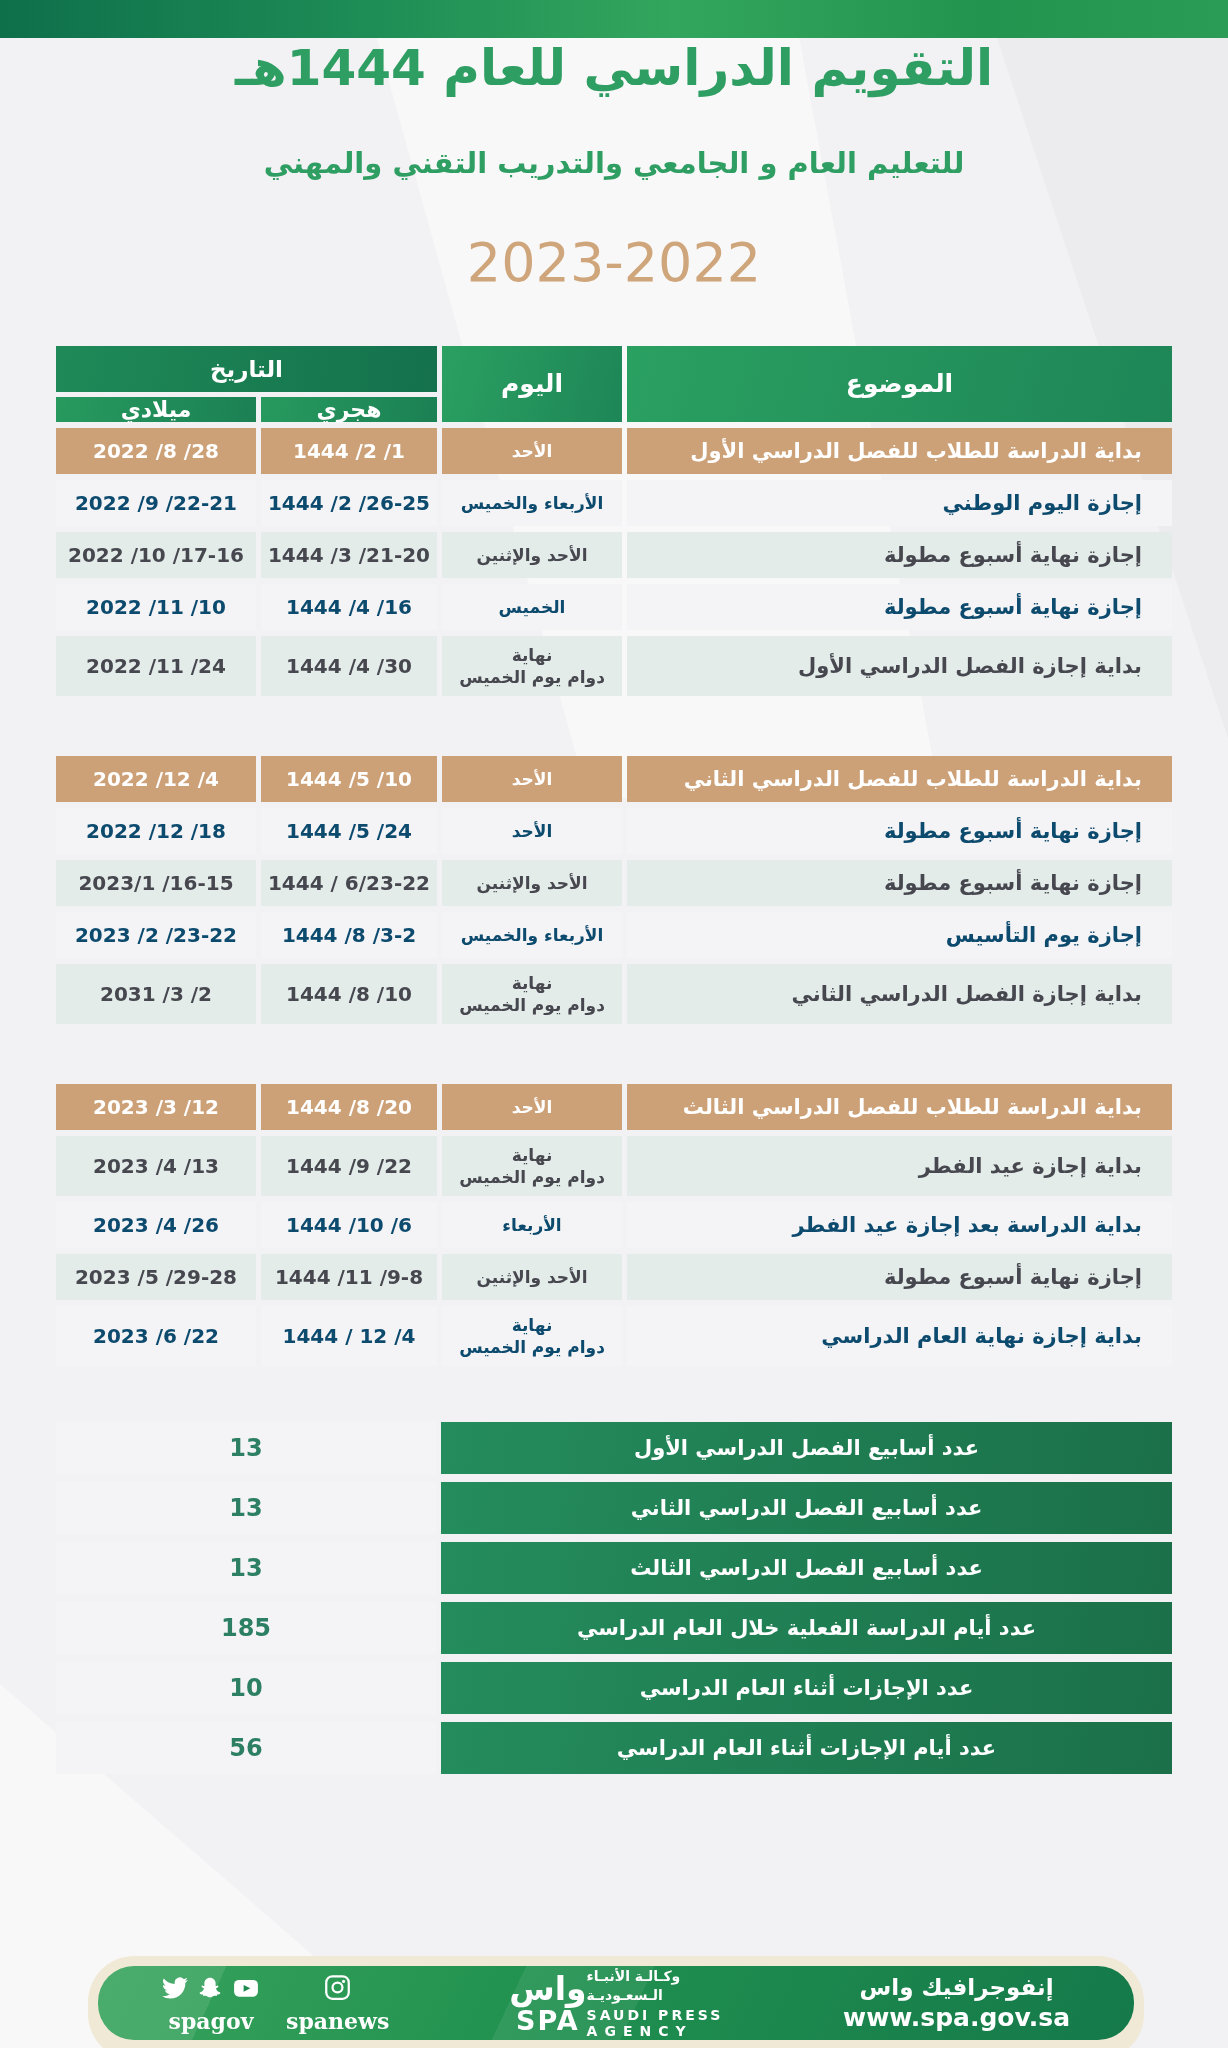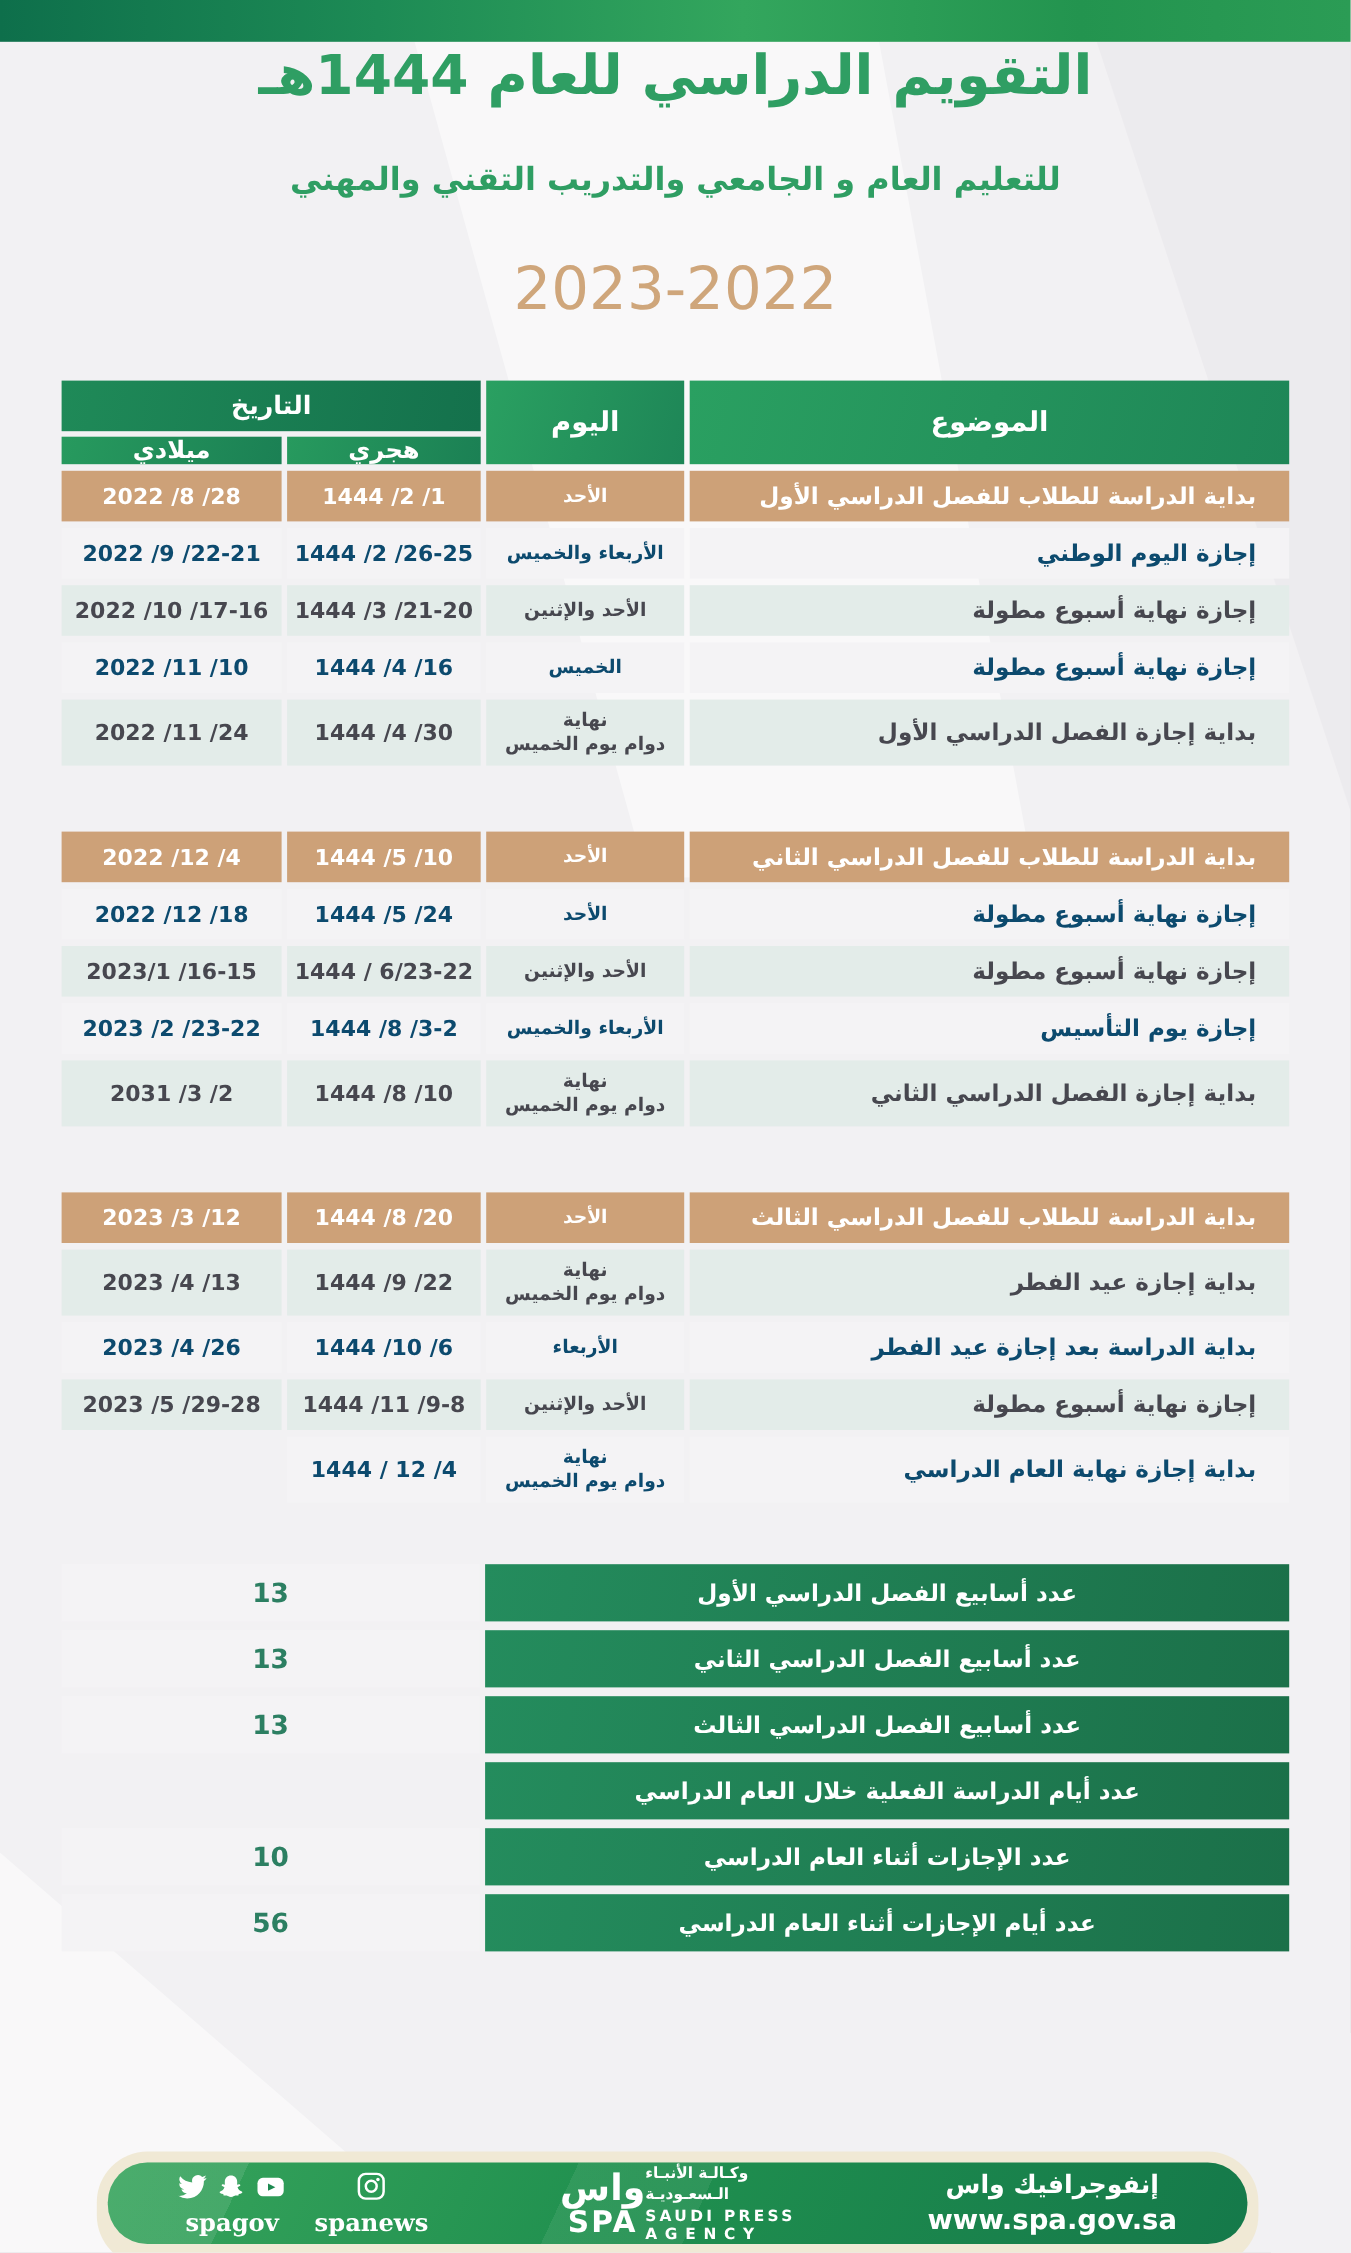--- a/index.html
+++ b/index.html
@@ -217,38 +217,40 @@
         <div class="c-subject">إجازة نهاية أسبوع مطولة</div>
         <div class="c-day">الأحد والإثنين</div>
         <div class="c-hijri">1444 /11 /9-8</div>
         <div class="c-greg">2023 /5 /29-28</div>
       </div>
       <div class="row r-gray tall">
         <div class="c-subject">بداية إجازة نهاية العام الدراسي</div>
         <div class="c-day">نهاية
 دوام يوم الخميس</div>
         <div class="c-hijri">1444 / 12 /4</div>
+        <div class="c-greg">2023 /6 /22</div>
       </div>
     </div>
 
     <div class="summary">
       <div class="sum-row">
         <div class="sum-label">عدد أسابيع الفصل الدراسي الأول</div>
         <div class="sum-value">13</div>
       </div>
       <div class="sum-row">
         <div class="sum-label">عدد أسابيع الفصل الدراسي الثاني</div>
         <div class="sum-value">13</div>
       </div>
       <div class="sum-row">
         <div class="sum-label">عدد أسابيع الفصل الدراسي الثالث</div>
         <div class="sum-value">13</div>
       </div>
       <div class="sum-row">
         <div class="sum-label">عدد أيام الدراسة الفعلية خلال العام الدراسي</div>
+        <div class="sum-value">185</div>
       </div>
       <div class="sum-row">
         <div class="sum-label">عدد الإجازات أثناء العام الدراسي</div>
         <div class="sum-value">10</div>
       </div>
       <div class="sum-row">
         <div class="sum-label">عدد أيام الإجازات أثناء العام الدراسي</div>
         <div class="sum-value">56</div>
       </div>
     </div>

